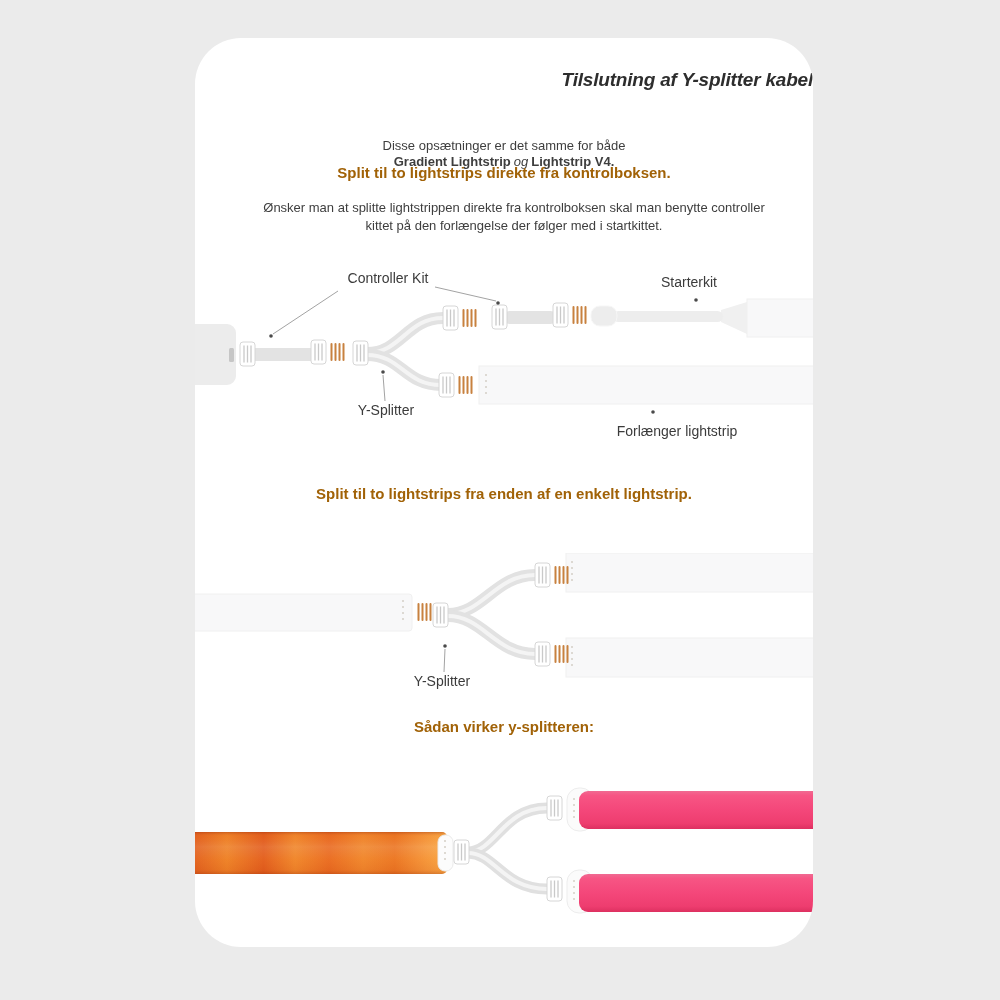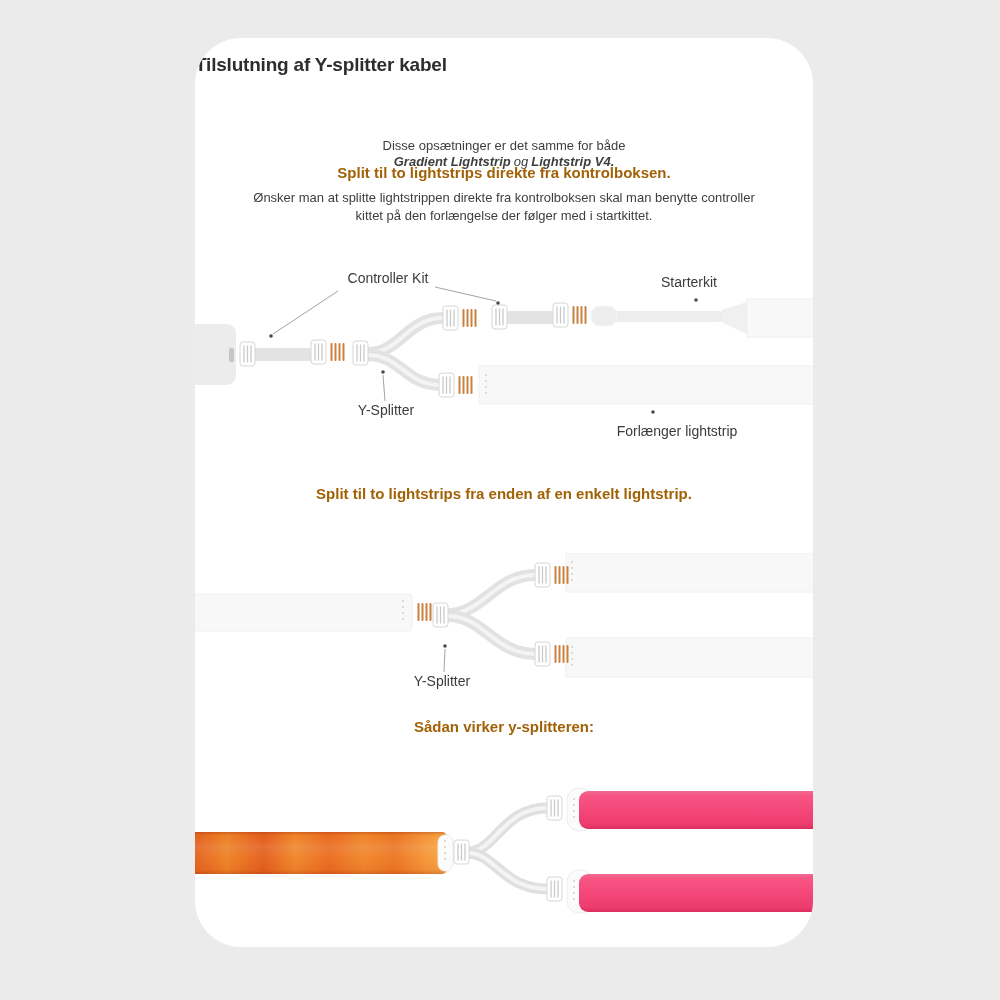--- a/index.html
+++ b/index.html
@@ -7,36 +7,36 @@
     width:1000px;height:1000px;position:relative;
     background:#ebebeb;
     font-family:"Liberation Sans", sans-serif;
     overflow:hidden;
   }
   .card{
     position:absolute;left:195px;top:38px;width:618px;height:909px;
     background:#ffffff;border-radius:46px;overflow:hidden;
   }
   .title{
-    position:absolute;top:16px;left:0;width:100%;margin:0;
-    text-align:left;font-size:19px;font-weight:bold;
+    position:absolute;top:31px;left:0;width:100%;margin:0;
+    text-align:right;font-size:19px;font-weight:bold;font-style:italic;
     color:#2d2d2d;letter-spacing:-0.2px;
   }
   .subtitle{
     position:absolute;top:52px;left:0;width:100%;
     text-align:center;font-size:13px;line-height:16px;color:#3e3e3e;margin-top:48px;
   }
-  .subtitle .bi{font-weight:bold;font-style:italic;}
+  .subtitle .bi{font-weight:bold;}
   .subtitle .mid{margin:0 3px;font-style:italic;}
   .sec-h{
     position:absolute;left:0;width:100%;margin:0;text-align:center;
     font-size:15px;font-weight:bold;color:#a16207;
   }
   .sec-b{
-    position:absolute;left:0;width:100%;margin:0;text-align:center;
+    position:absolute;left:0;width:100%;margin:10px;text-align:center;
     font-size:13px;line-height:18px;color:#3e3e3e;white-space:pre-line;
   }
   .h1-pos{top:126px}.b1-pos{top:151px}
   .h2-pos{top:447px}.b2-pos{top:474px}
   .h3-pos{top:680px}.b3-pos{top:707px}
   .dia{position:absolute;left:0;display:block;}
   .d1{top:225px}.d2{top:515px}.d3{top:745px}
   svg text{
     font-family:"Liberation Sans", sans-serif;font-size:14px;
     fill:#3b3b3b;text-anchor:middle;

